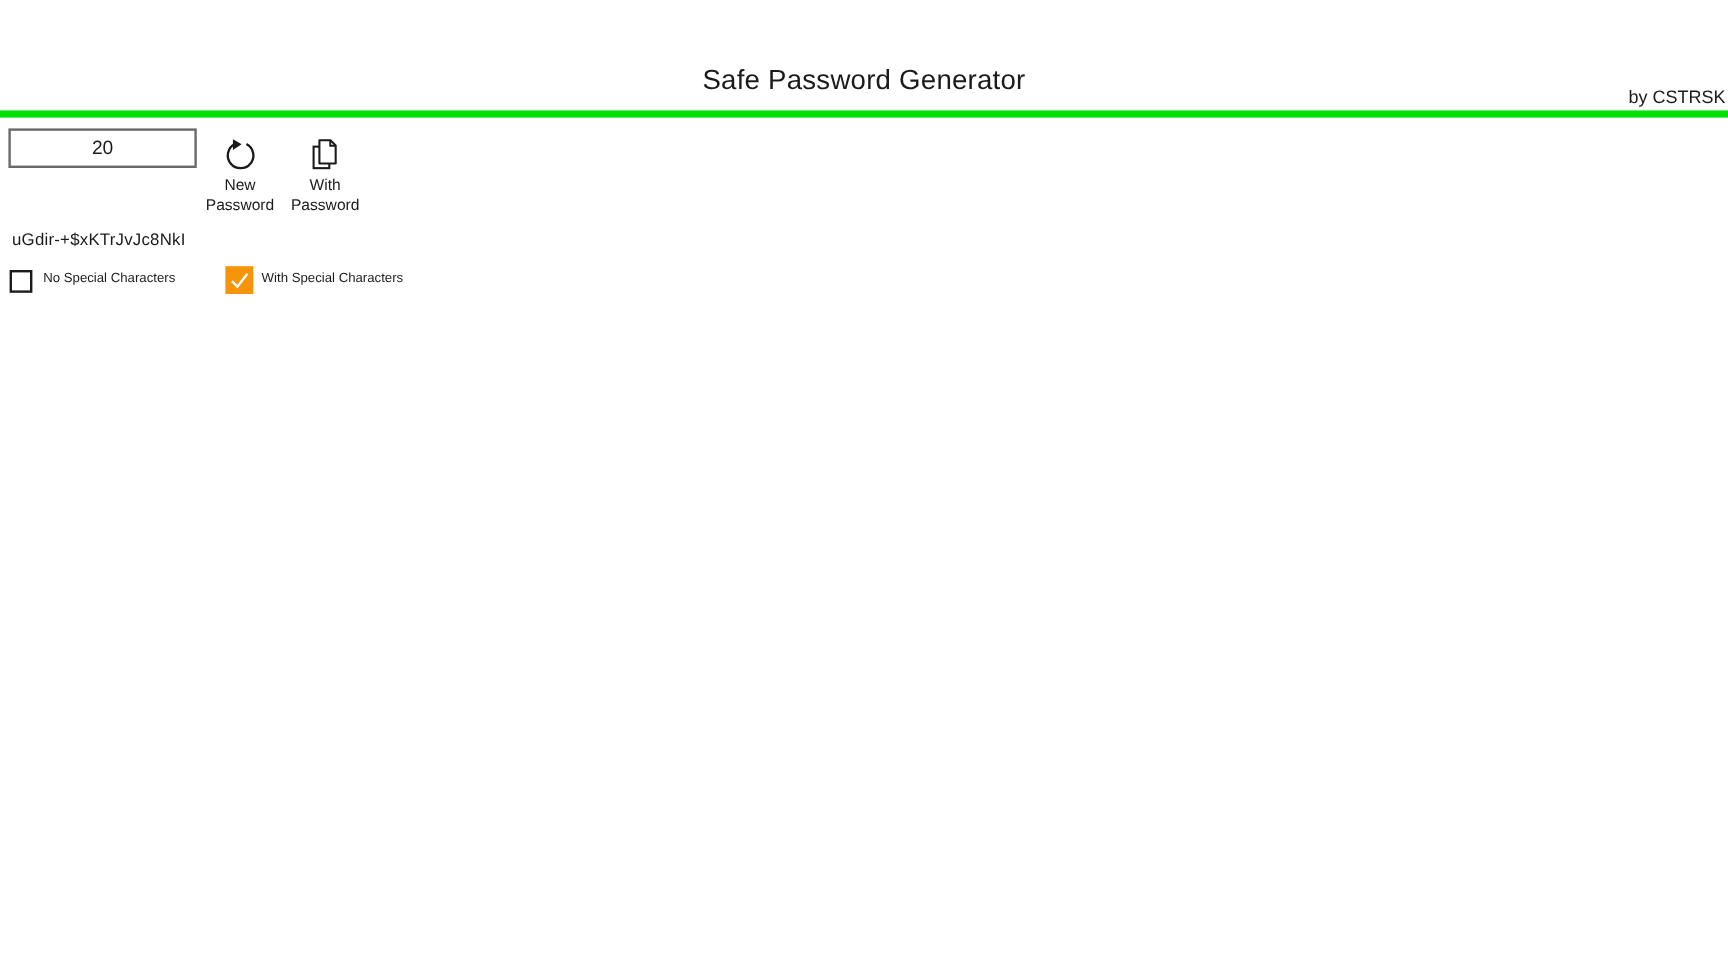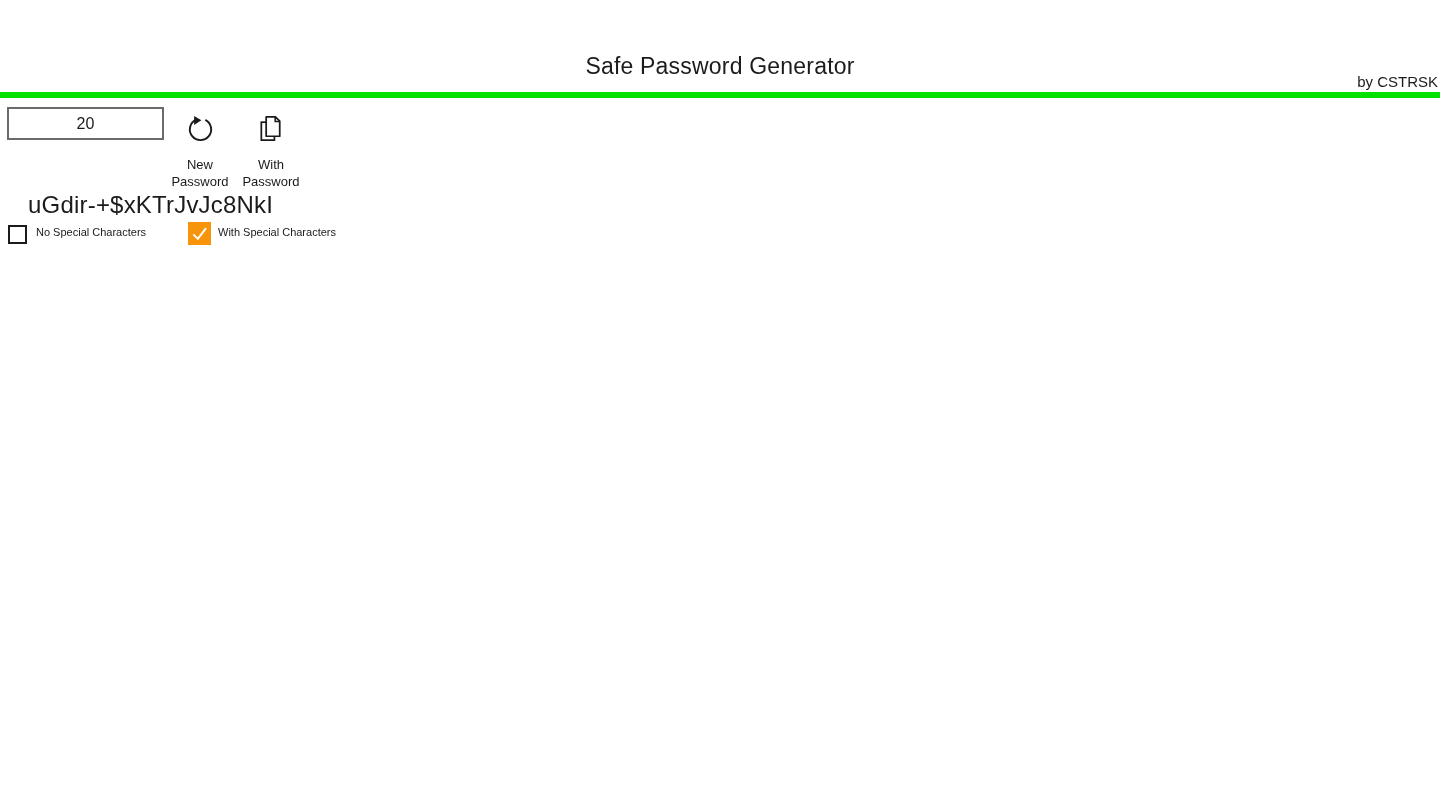--- a/index.html
+++ b/index.html
@@ -52,30 +52,30 @@
     background: transparent; border: none;
     cursor: pointer;
     font-family: "Liberation Sans", sans-serif;
     color: var(--text-color, #1b1b1b);
     padding: 0;
   }
   .appbar-button.new-password { left: 164px; }
   .appbar-button.copy-password { left: 235px; }
   .appbar-button .icon { width: 31px; height: 31px; display: block; }
   .appbar-button .label {
-    margin-top: 13px;
+    margin-top: 2px;
     font-size: 13px; line-height: 16.5px;
     text-align: center;
     white-space: nowrap;
   }
 
   
   .password-output {
-    position: absolute; left: 28px; top: 191px;
-    font-size: 24px;
+    position: absolute; left: 10px; top: 191px;
+    font-size: 14px;
     letter-spacing: 0.2px;
   }
 
   
   .checkbox {
     position: absolute;
     background: #fff;
     border: 2px solid #1b1b1b;
     cursor: pointer;
   }

